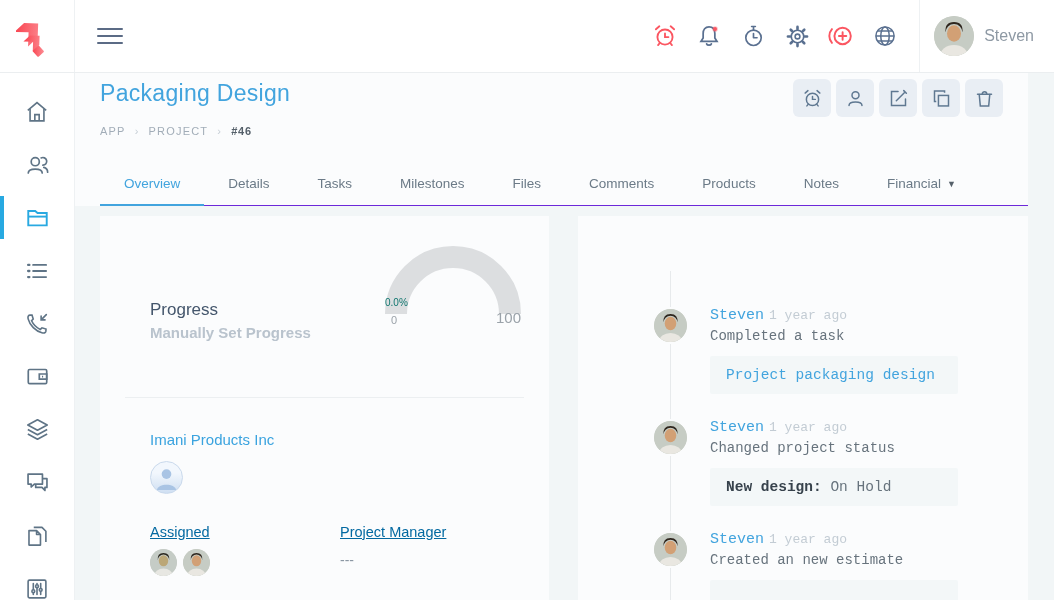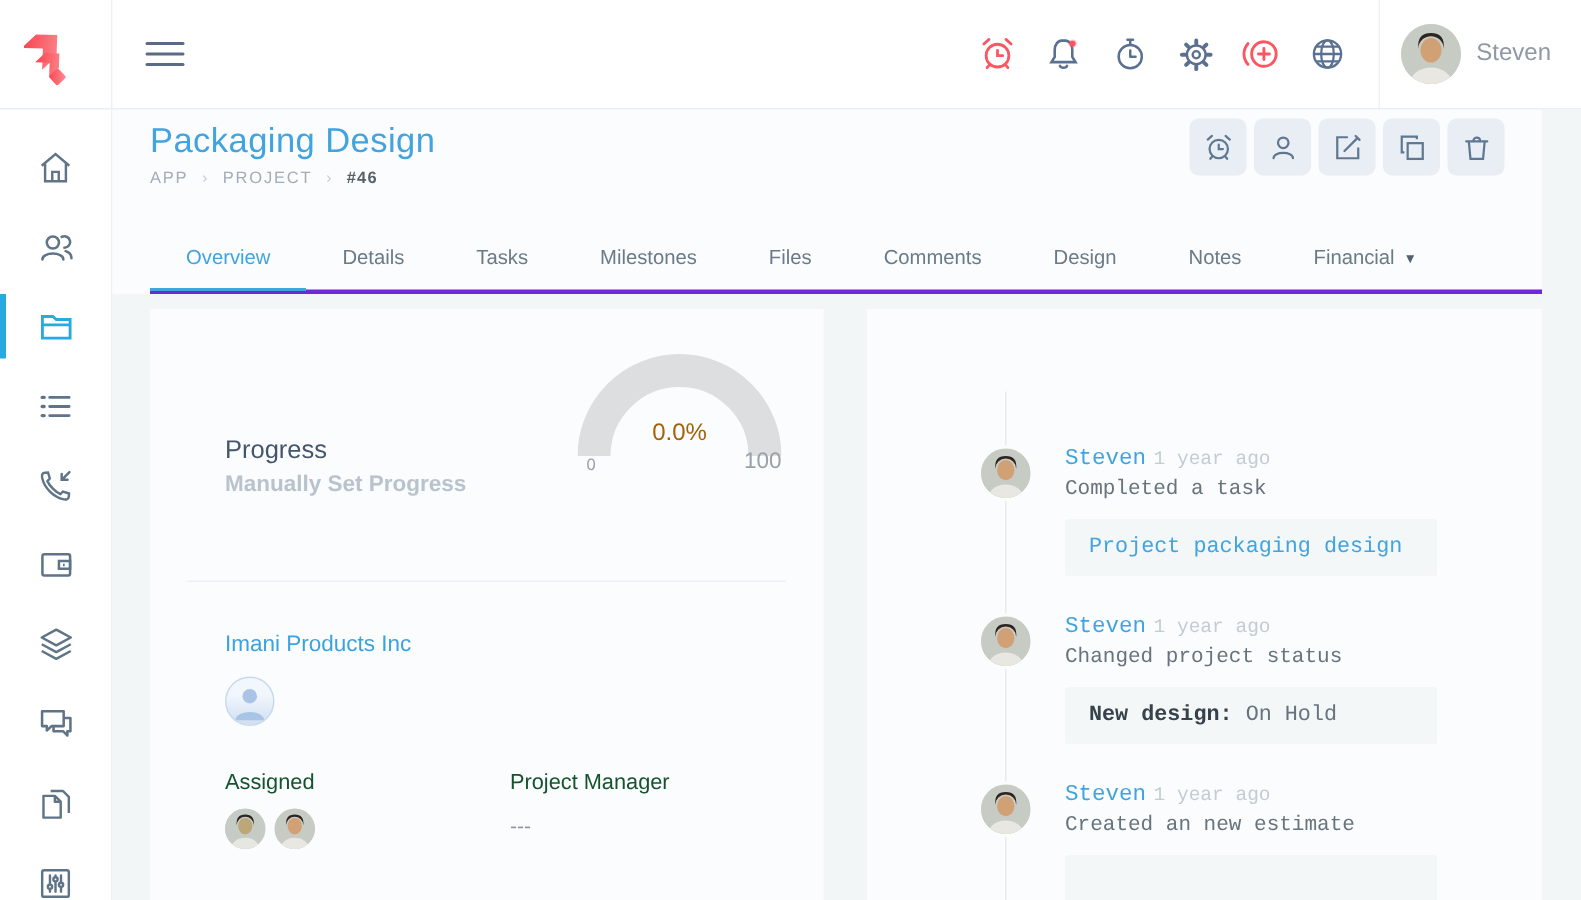--- a/index.html
+++ b/index.html
@@ -31,60 +31,60 @@
                position:relative; cursor:pointer; }
   .side-item.active::before { content:""; position:absolute; left:0; top:5px; bottom:5px; width:4px;
                background:#27a9e1; }
   .side-item svg { stroke:#5f7486; }
   .side-item.active svg { stroke:#29a9e1; }
 
   
   .main { position:absolute; top:58px; left:75px; width:979px; height:527px; background:#f2f6f7; }
   .page-header { background:#fbfcfd; margin-right:26px; position:relative; padding:22px 0 0 25px; }
   .page-title { font-size:23px; font-weight:500; color:#42a4de; letter-spacing:.3px; }
-  .breadcrumb { margin-top:6px; font-size:11px; letter-spacing:1.2px; color:#a2adb8; display:flex; gap:9px; align-items:center; }
+  .breadcrumb { margin-top:18px; font-size:11px; letter-spacing:1.2px; color:#a2adb8; display:flex; gap:9px; align-items:center; }
   .breadcrumb .sep { color:#c6ced5; font-size:11px; }
   .breadcrumb .current { color:#55606a; font-weight:bold; letter-spacing:.8px; }
   .header-actions { position:absolute; top:21px; right:25px; display:flex; gap:5px; }
   .action-btn { width:38px; height:38px; background:#e9eef4; border:none; border-radius:6px;
                 display:flex; align-items:center; justify-content:center; cursor:pointer; }
 
-  .tabs { display:flex; margin-top:26px; border-bottom:3px solid #6d28d9; padding-left:0; }
+  .tabs { display:flex; margin-top:26px; border-bottom:1px solid #6d28d9; padding-left:0; }
   .tab { padding:13px 24px 14px; font-size:13.5px; color:#6b7a87; cursor:pointer; position:relative;
          display:flex; align-items:center; gap:6px; }
   .tab.active { color:#42a4de; }
   .tab.active::after { content:""; position:absolute; left:0; right:0; bottom:-1px; height:2.5px; background:#42a4de; }
   .tab .caret { font-size:9px; color:#55606a; }
 
   
   .content-row { display:flex; padding:10px 0 0 25px; }
   .card { background:#fbfcfd; height:560px; }
   .card-left { width:449px; }
   .card-right { width:450px; margin-left:29px; position:relative; }
 
   
   .progress-row { display:flex; padding:28px 28px 0 50px; }
   .progress-labels { margin-top:56px; }
   .progress-title { font-size:17px; color:#44566c; }
   .progress-sub { font-size:15px; color:#b9c3cd; margin-top:4px; font-weight:bold; }
   .gauge-wrap { margin-left:auto; position:relative; width:136px; height:84px; }
-  .gauge-value { position:absolute; left:0; right:0; bottom:20px; text-align:center;
-                 font-size:16px; color:#a16207; }
+  .gauge-value { position:absolute; left:0; right:0; bottom:20px; text-align:left;
+                 font-size:10px; color:#0f766e; }
   .gauge-min { position:absolute; left:6px; bottom:2px; font-size:11px; color:#9aa2a9; }
   .gauge-max { position:absolute; right:0px; bottom:2px; font-size:15px; color:#9aa2a9; }
   .divider { border:none; border-top:1px solid #eceff1; margin:56px 25px 0 25px; }
 
   .client-block { padding-left:50px; margin-top:33px; }
   .client-link { font-size:15px; color:#3aa3df; cursor:pointer; display:inline-block; }
   .client-avatar { margin-top:12px; width:33px; height:33px; border-radius:50%; cursor:pointer;
                    background:linear-gradient(180deg,#f2f7fd 35%,#cfdff2); border:1px solid #c9d9ec;
                    display:flex; align-items:center; justify-content:center; overflow:hidden; }
   .people-row { display:flex; padding-left:50px; margin-top:30px; }
   .people-col { width:190px; }
-  .people-label { font-size:14.5px; color:#14532d; }
+  .people-label { font-size:14.5px; color:#0369a1;text-decoration:underline; }
   .people-avatars { display:flex; gap:6px; margin-top:9px; }
   .people-avatars .avatar { width:27px; height:27px; cursor:pointer; }
   .pm-empty { margin-top:12px; font-size:14px; color:#8b97a3; }
 
   
   .timeline-line { position:absolute; left:92px; top:55px; bottom:0; width:1px; background:#e7eaec; }
   .tl-item { position:absolute; left:74px; right:20px; }
   .tl-item .avatar { width:37px; height:37px; position:absolute; left:0; top:0; border:2px solid #fbfcfd; }
   .tl-body { margin-left:58px;font-family:Liberation Mono, monospace; }
   .tl-head { font-size:15px; }
@@ -324,21 +324,21 @@
       <div class="tab">
           <span>Milestones</span>
         </div>
       <div class="tab">
           <span>Files</span>
         </div>
       <div class="tab">
           <span>Comments</span>
         </div>
       <div class="tab">
-          <span>Design</span>
+          <span>Products</span>
         </div>
       <div class="tab">
           <span>Notes</span>
         </div>
       <div class="tab">
         <span>Financial</span>
         <span class="caret">▼</span>
       </div>
     </div>
   </div>

